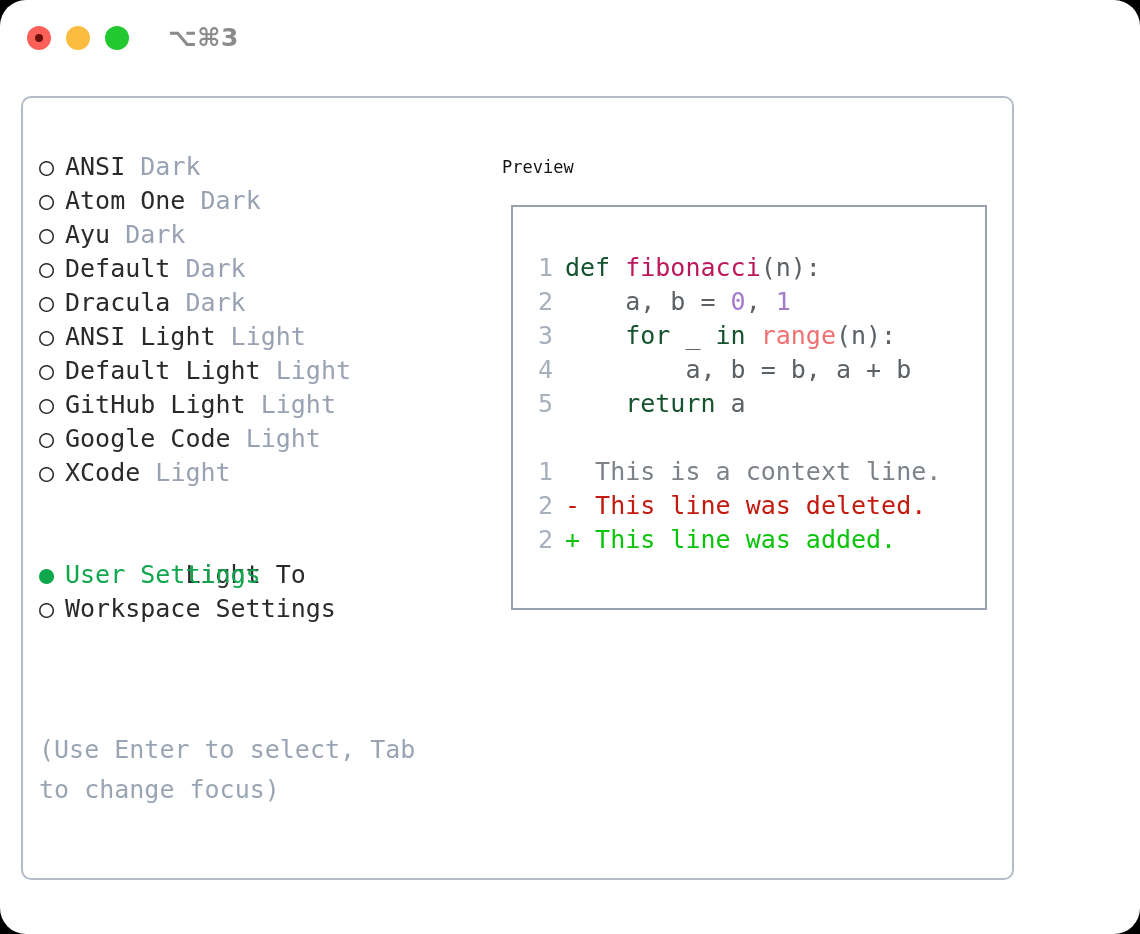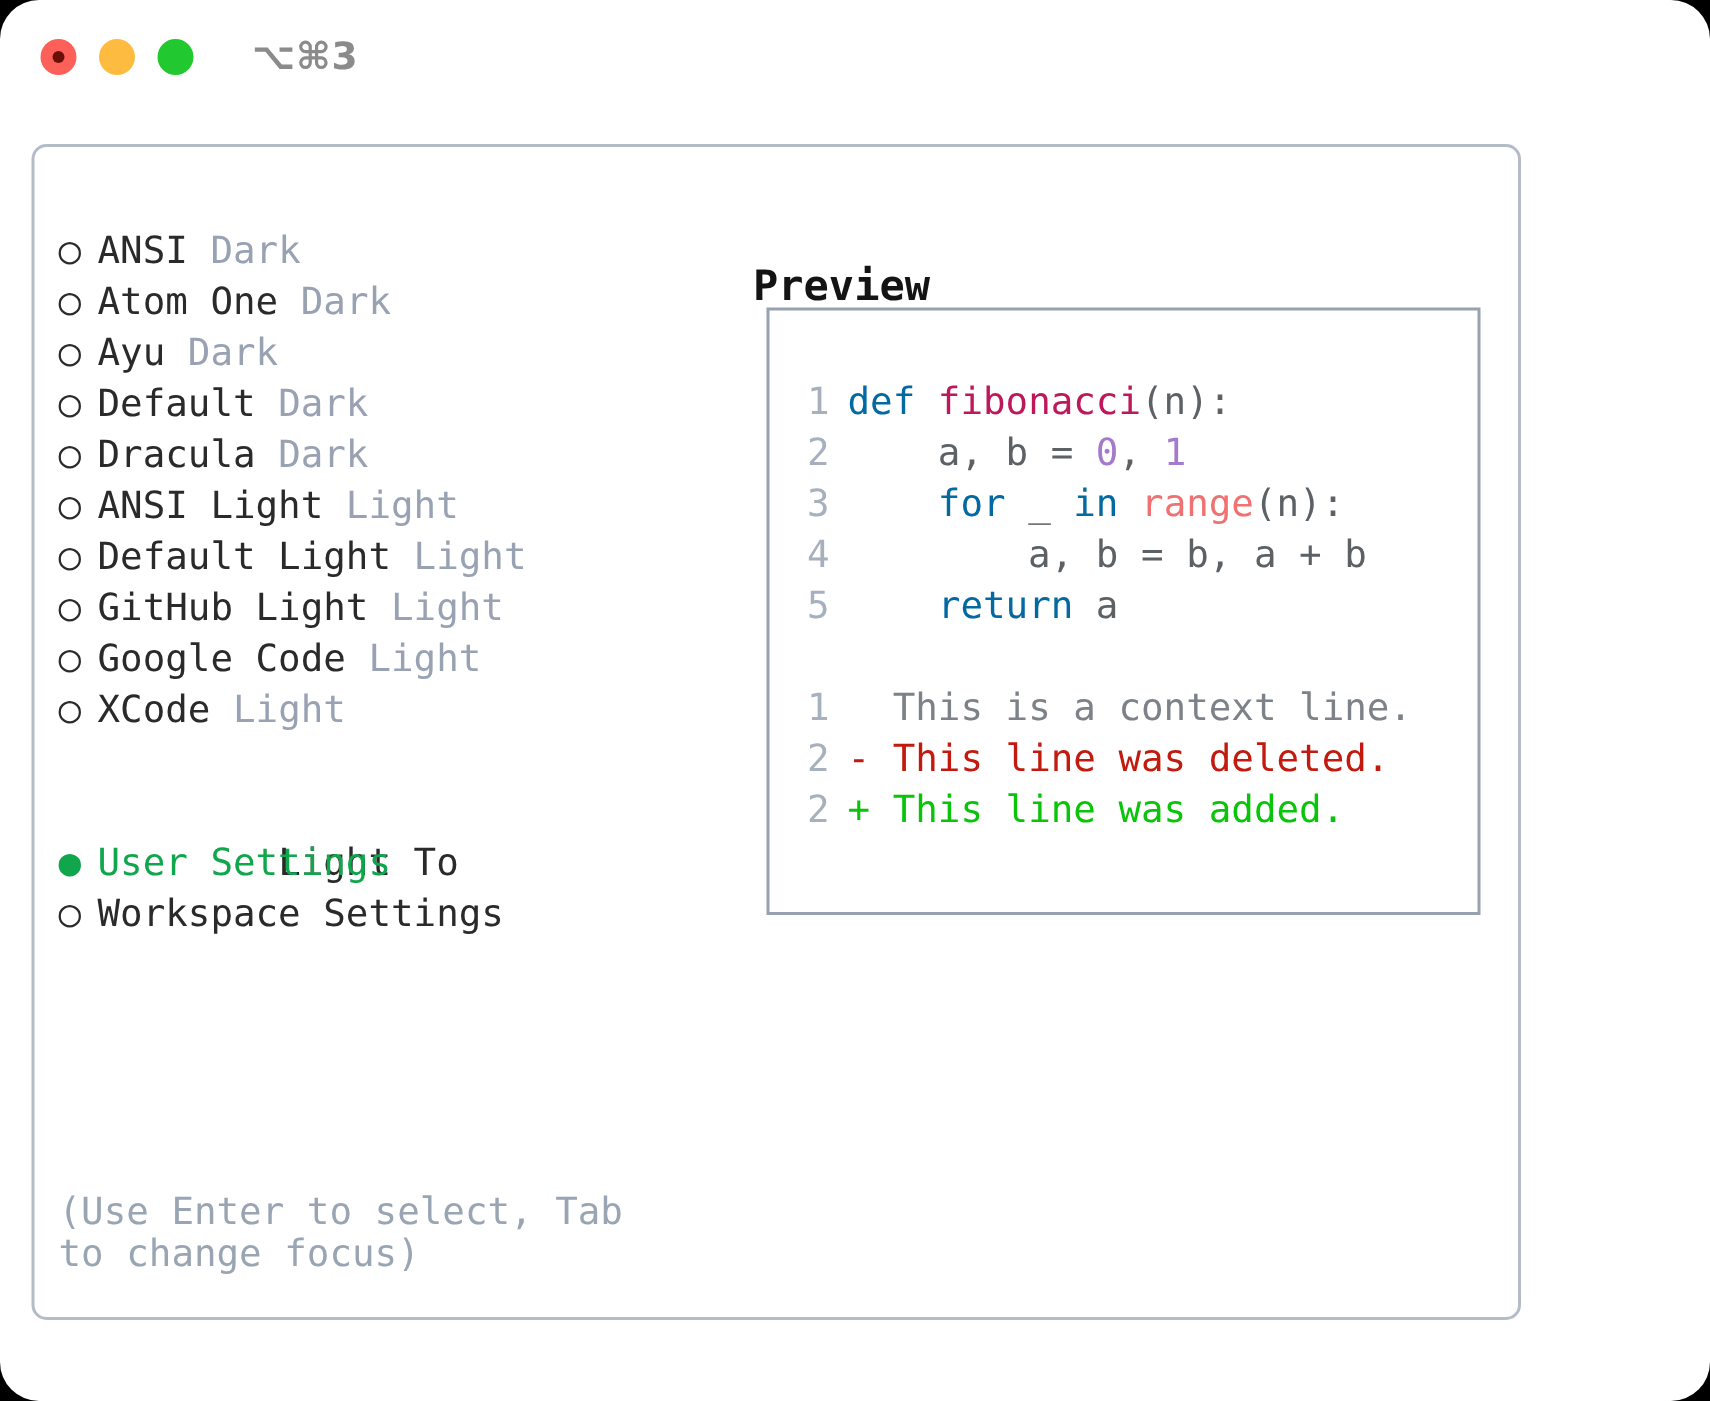--- a/index.html
+++ b/index.html
@@ -122,42 +122,41 @@
   .section-head {
     color: #2a2a2a;
     font-size: 25px;
   }
 
   .spacer-row { height: 34px; }
 
   #hint {
     position: absolute;
     left: 16px;
-    top: 696px;
+    top: 632px;
     width: 420px;
     font-size: 25px;
-    line-height: 28px;
+    line-height: 40px;
     color: #9aa5b4;
     white-space: pre-wrap;
   }
 
   
   #right-col {
     position: absolute;
     left: 479px;
     top: 52px;
     width: 500px;
   }
   #preview-title {
-    font-size: 28px;
-    font-weight: 700;
+    font-size: 17px;
+    font-weight: 400;
     color: #141414;
     line-height: 34px;
     white-space: pre;
-    margin-top: 24px;
   }
   #preview-box {
     position: absolute;
     left: 9px;
     top: 55px;
     width: 476px;
     height: 405px;
     border: 2px solid #97a1b0;
     box-sizing: border-box;
     background: #ffffff;
@@ -171,21 +170,21 @@
     white-space: pre;
   }
   .cline { white-space: pre; }
   .ln {
     color: #a7b0bd;
     display: inline-block;
     width: 26px;
     text-align: right;
     margin-right: 12px;
   }
-  .kw   { color: #0369a1; }
+  .kw   { color: #14532d; }
   .fn   { color: #be185d; }
   .num  { color: #A37ACC; }
   .bi   { color: #F07171; text-align: right; }
   .txt  { color: #5C6166; }
   .blank-line { height: 34px; }
   .ctx  { color: #7c8288; }
   .del  { color: #C21A0E; }
   .add  { color: #0AC40A; }
 </style>
 </head>

